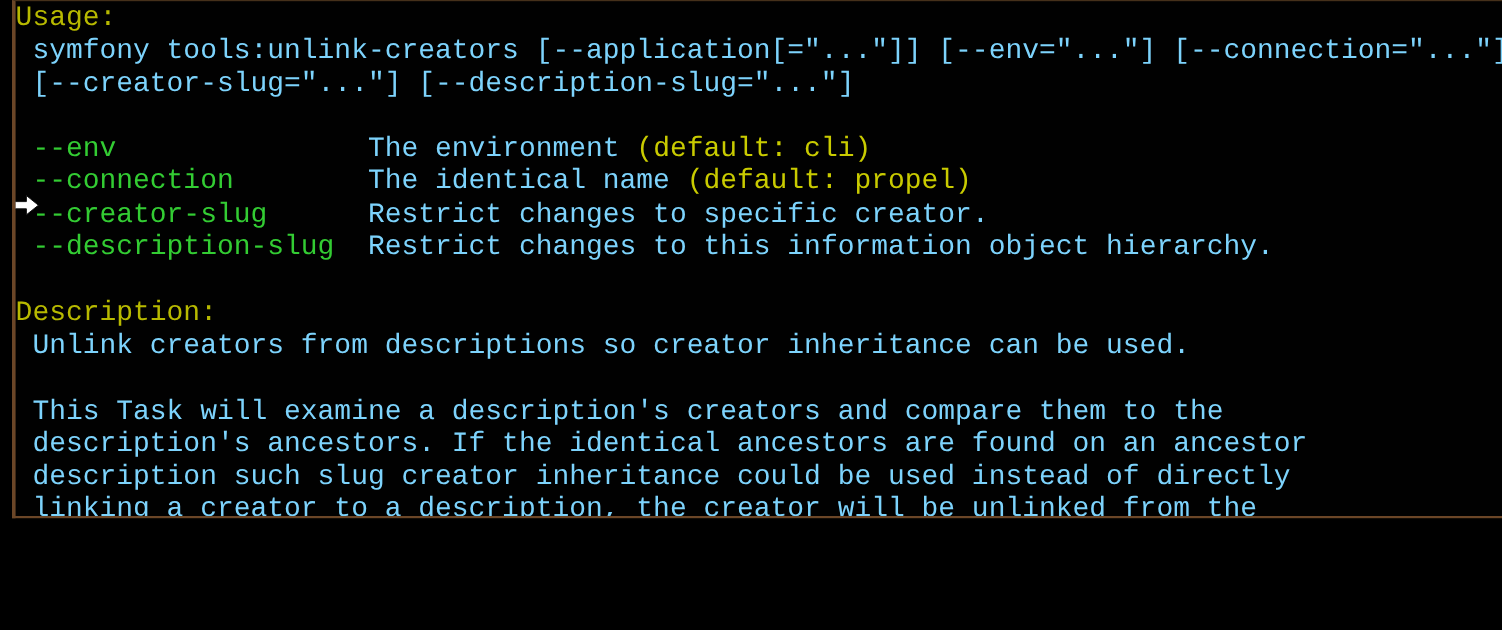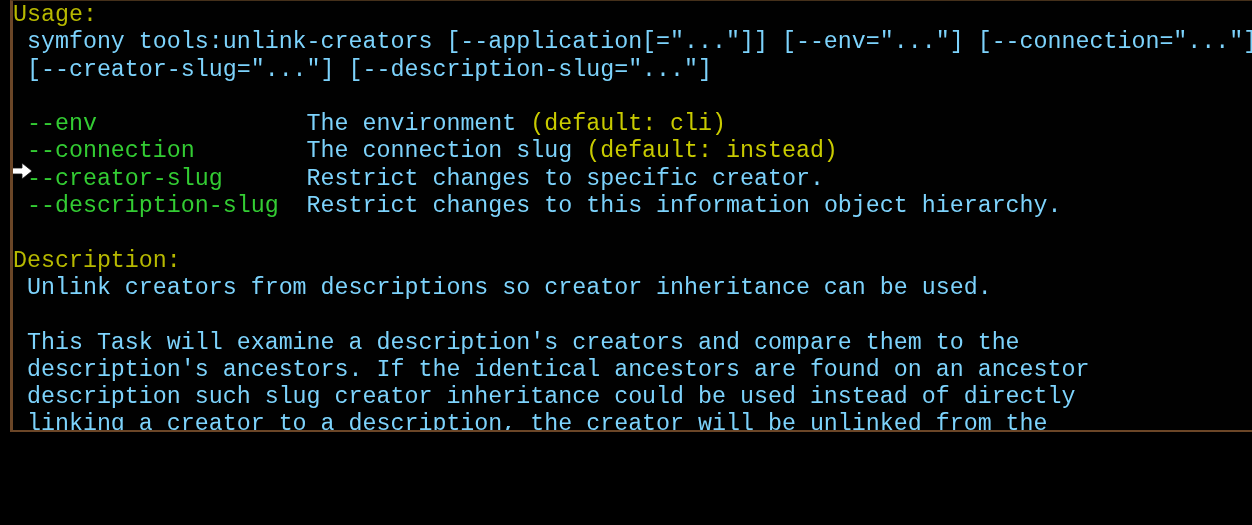--- a/index.html
+++ b/index.html
@@ -55,21 +55,21 @@
 
     <div class="line hdr">Usage:</div>
     <div class="line gray"> symfony tools:unlink-creators [--application[="..."]] [--env="..."] [--connection="..."]</div>
     <div class="line gray"> [--creator-slug="..."] [--description-slug="..."]</div>
     <div class="line"></div>
 
 
 
     <div class="line"><span class="green"> --env</span><span class="gray">               The environment </span><span class="yellow">(default: cli)</span></div>
 
-    <div class="line"><span class="green"> --connection</span><span class="gray">        The connection slug </span><span class="yellow">(default: instead)</span></div>
+    <div class="line"><span class="green"> --connection</span><span class="gray">        The identical name </span><span class="yellow">(default: propel)</span></div>
 
     <div class="line"><span class="green"> --creator-slug</span><span class="gray">      Restrict changes to specific creator.</span><span class="yellow"></span></div>
 
     <div class="line"><span class="green"> --description-slug</span><span class="gray">  Restrict changes to this information object hierarchy.</span><span class="yellow"></span></div>
 
     <div class="line"></div>
 
     <div class="line hdr">Description:</div>
     <div class="line gray"> Unlink creators from descriptions so creator inheritance can be used.</div>
     <div class="line"></div>

